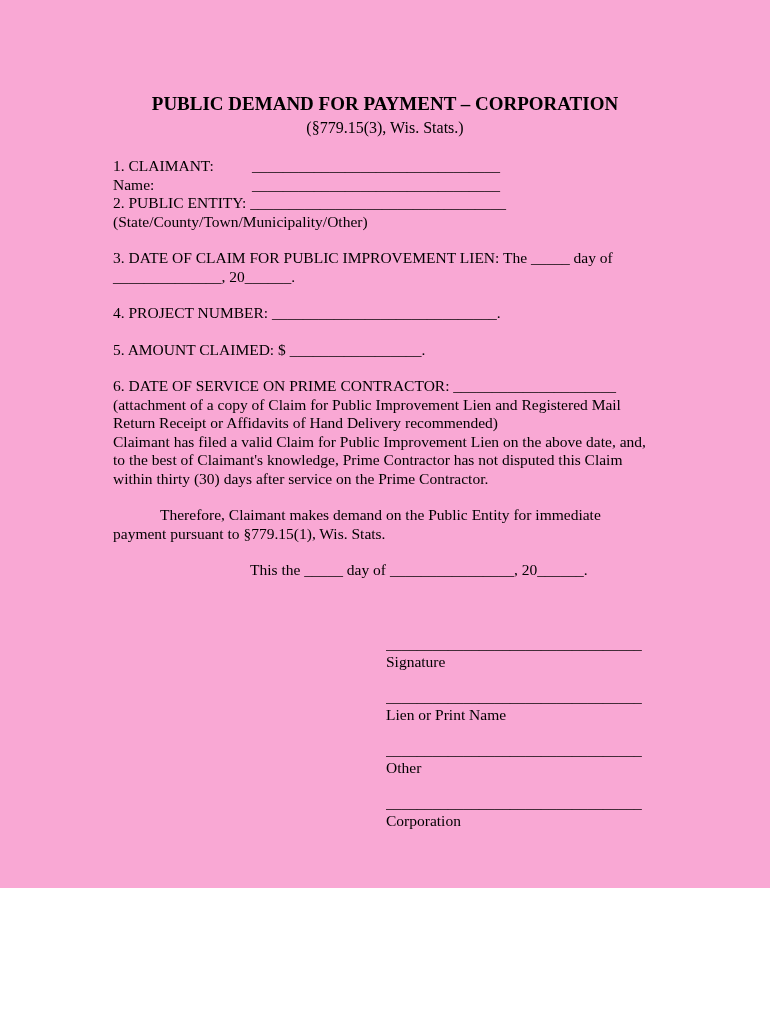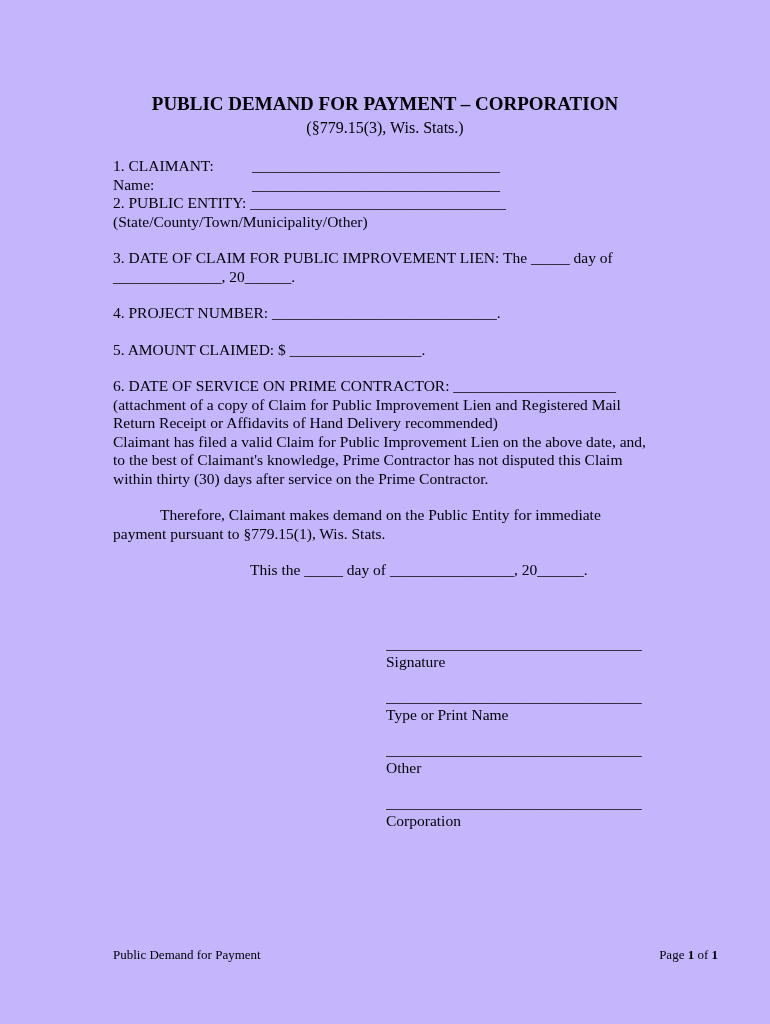--- a/index.html
+++ b/index.html
@@ -5,22 +5,22 @@
   * { margin: 0; padding: 0; box-sizing: border-box; }
   html, body { background: #ffffff; }
   body {
     font-family: "Liberation Serif", "DejaVu Serif", serif;
     color: #000000;
     -webkit-font-smoothing: antialiased;
   }
   .page {
     position: relative;
     width: 770px;
-    height: 1024px;
-    background: #c4b5fd;
+    height: 888px;
+    background: #f9a8d4;
     margin: 0 auto;
     overflow: hidden;
   }
   .content {
     padding: 92px 113px 0 113px;
     font-size: 15.5px;
     line-height: 18.5px;
   }
   .doc-title {
     font-size: 19px;
@@ -99,21 +99,21 @@
 
     <div class="para indent-first">Therefore, Claimant makes demand on the Public Entity for immediate payment pursuant to §779.15(1), Wis. Stats.</div>
 
     <div class="exec-line">This the _____ day of ________________, 20______.</div>
 
     <div class="signature-block">
       <div class="sig-line blank">_________________________________</div>
       <div class="sig-label">Signature</div>
 
       <div class="sig-line blank">_________________________________</div>
-      <div class="sig-label">Type or Print Name</div>
+      <div class="sig-label">Lien or Print Name</div>
 
       <div class="sig-line blank">_________________________________</div>
       <div class="sig-label">Other</div>
 
       <div class="sig-line blank">_________________________________</div>
       <div class="sig-label">Corporation</div>
     </div>
 
   </div>
 

